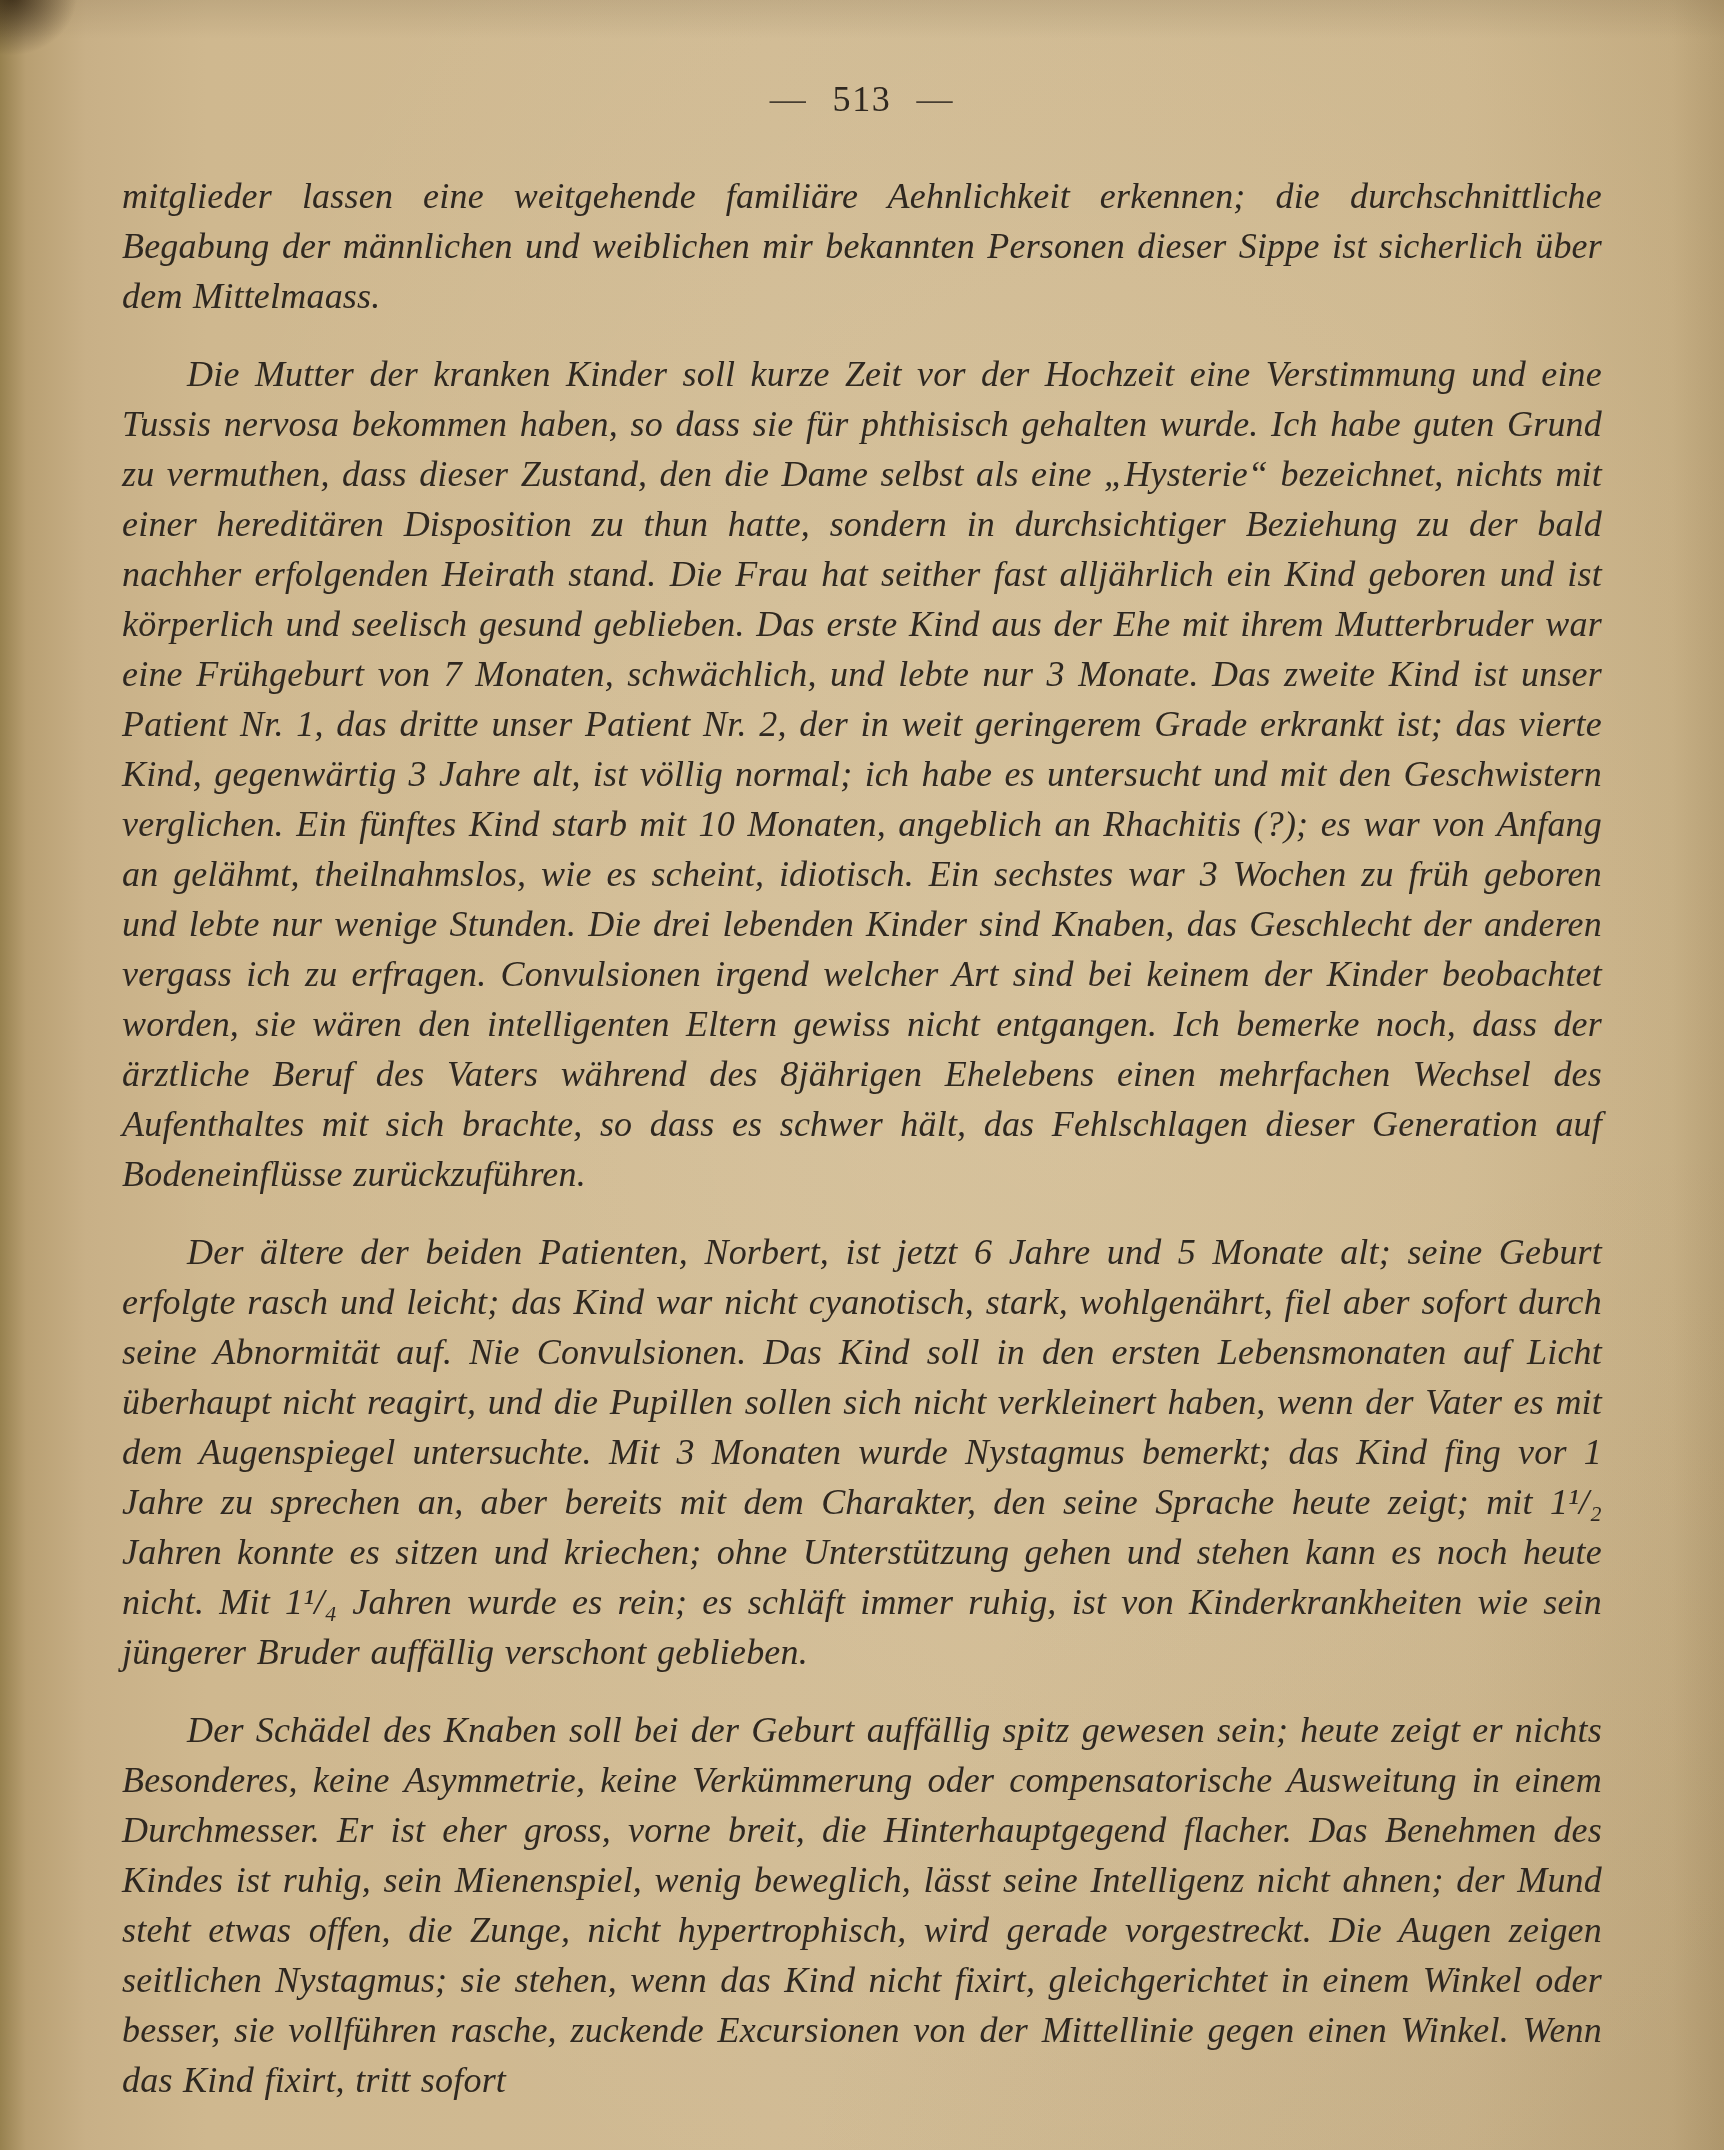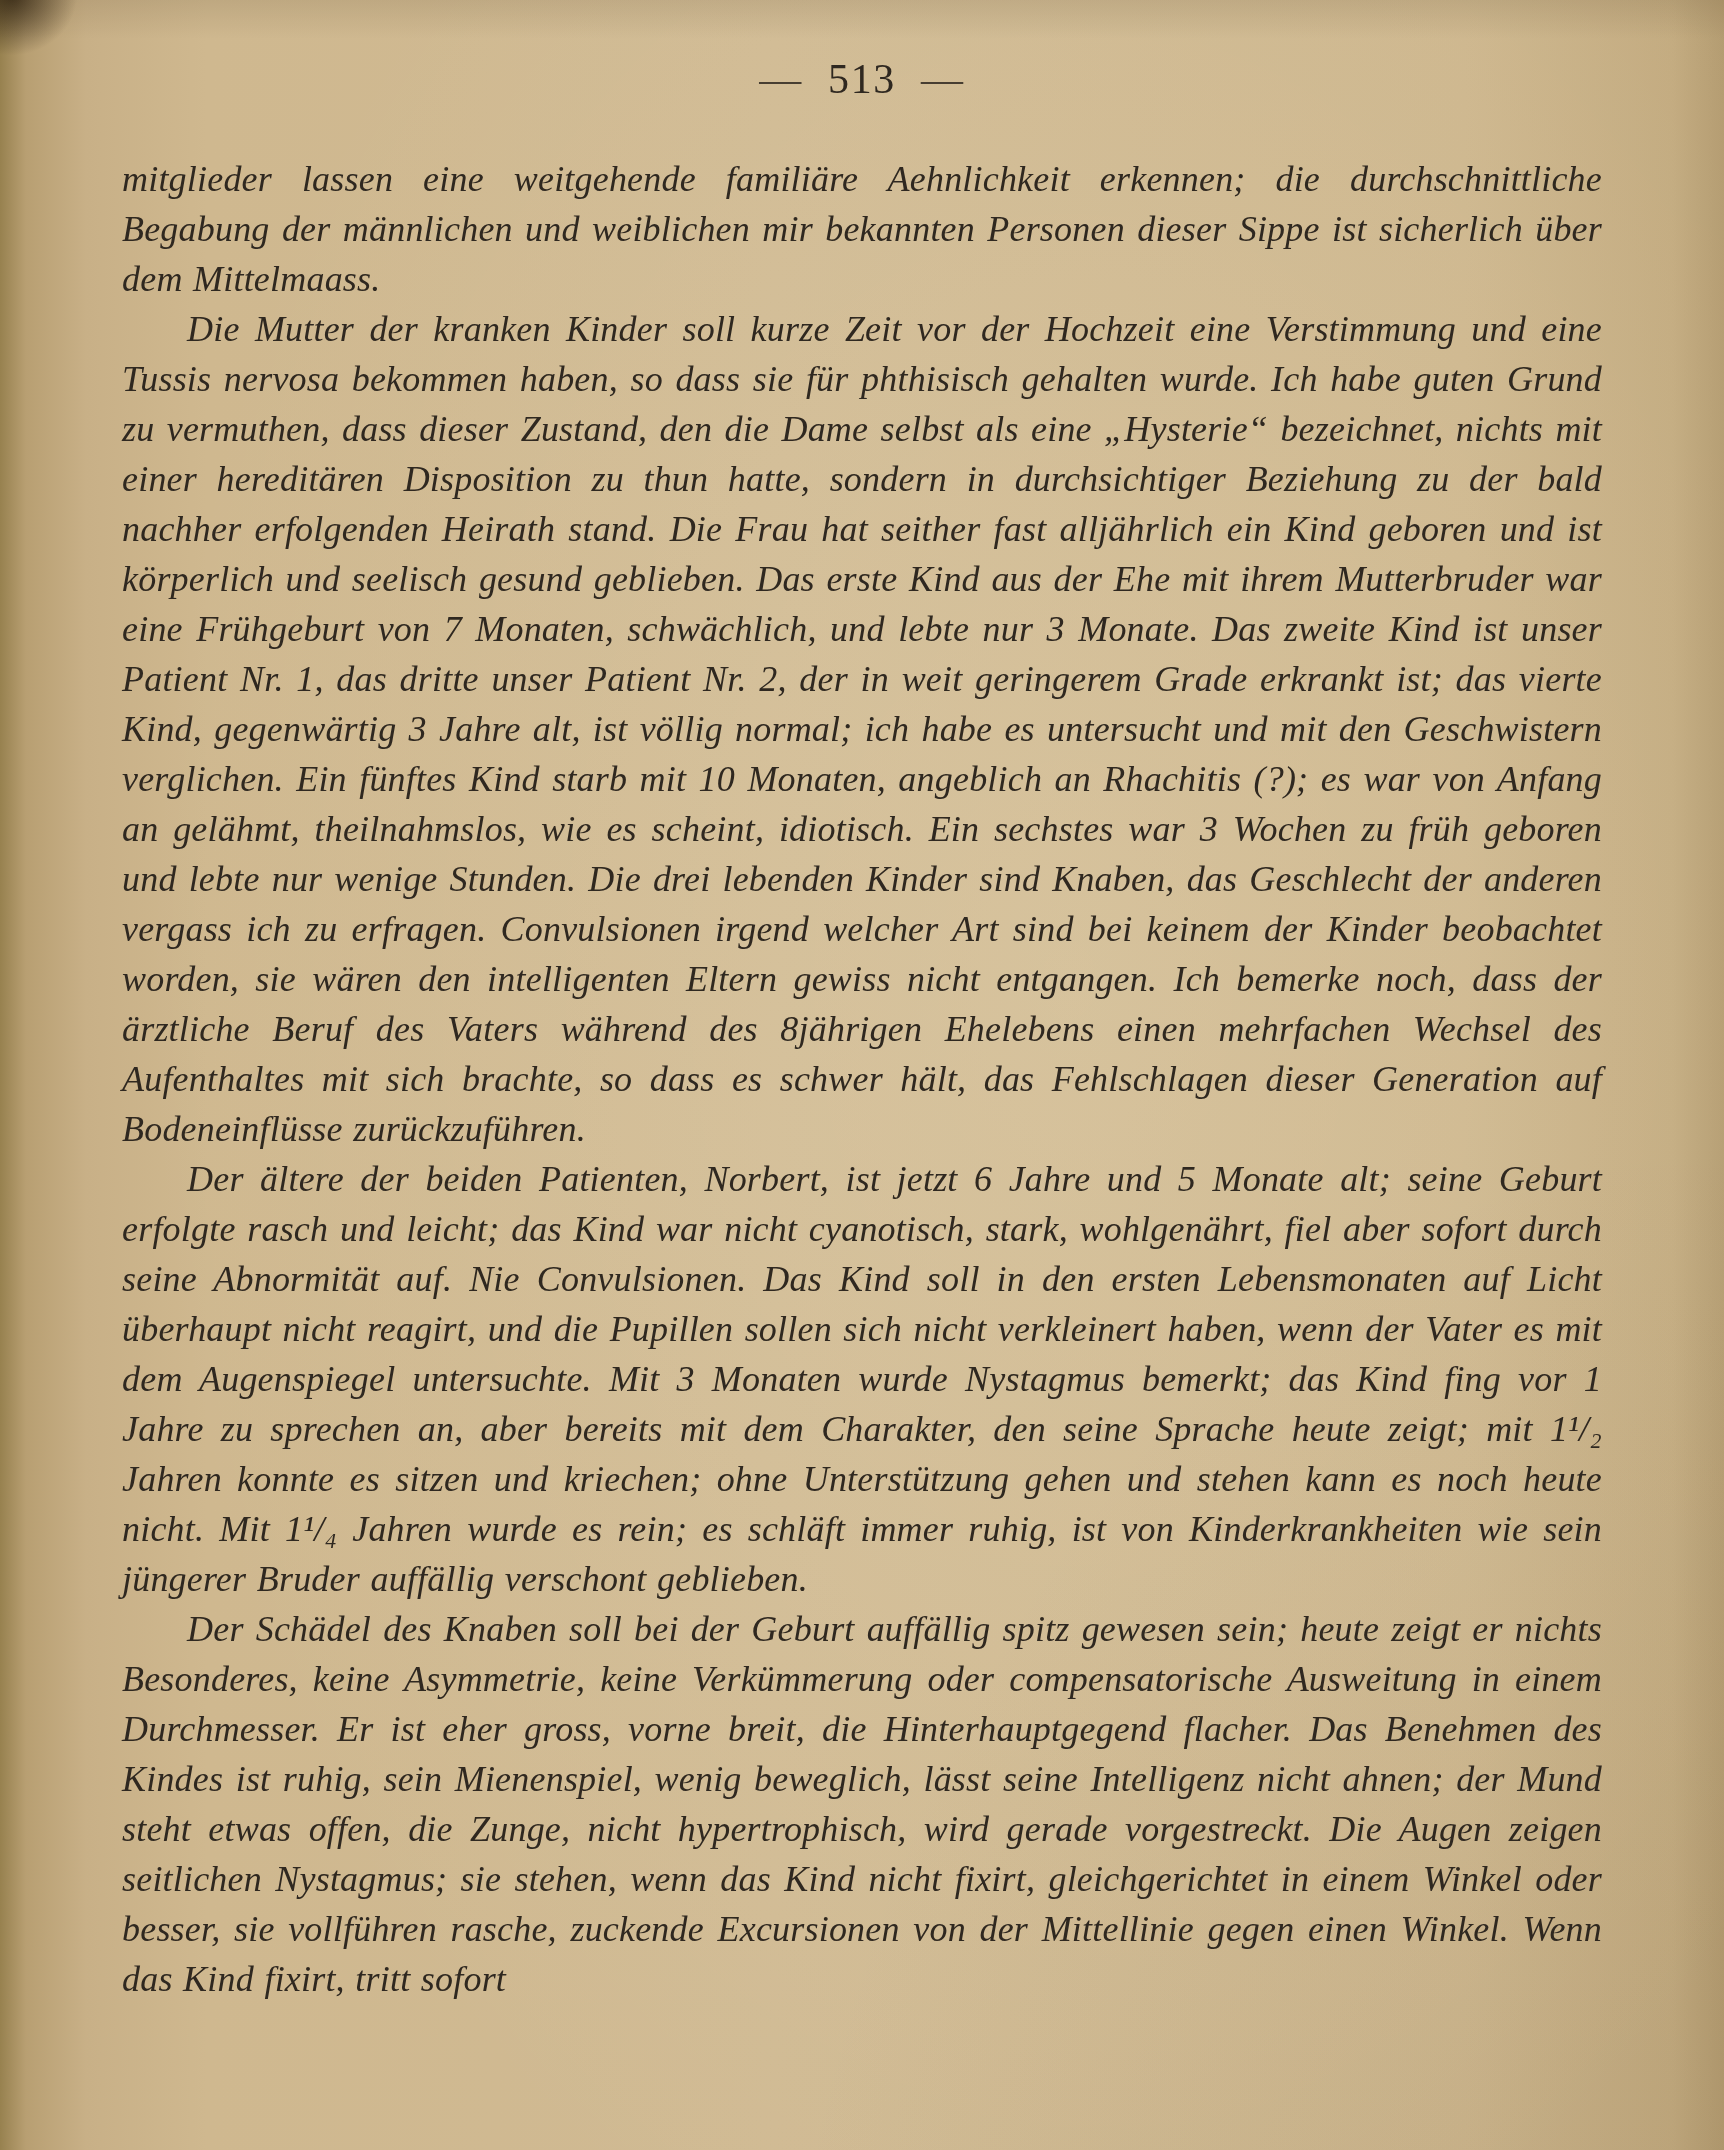--- a/index.html
+++ b/index.html
@@ -36,23 +36,23 @@
   }
   
   .scan::after{
     content:"";
     position:absolute;
     left:0; top:0; right:0; height:39px;
     background:linear-gradient(180deg, rgba(70,52,26,0.12), rgba(0,0,0,0));
     pointer-events:none;
   }
   .page-header{
-    padding-top:55px;
+    padding-top:78px;
     text-align:center;
-    font-size:42px;
+    font-size:36px;
     letter-spacing:1.7px;
     color:var(--ink);
   }
   .page-header .dash{
     opacity:.85;
   }
   .page-header .num{
     display:inline-block;
     margin:0 25px;
   }
@@ -65,20 +65,21 @@
     letter-spacing:0.2px;
     word-spacing:1.3px;
     font-style:italic;
   }
   .text-block p{
     margin:0;
     padding:0;
   }
   .text-block p.indent{
     text-indent:65px;
+    margin-top:28px;
   }
 </style>
 </head>
 <body>
 
 <div class="scan">
   <div class="page-header">
     <span class="dash">—</span><span class="num">513</span><span class="dash">—</span>
   </div>
 

